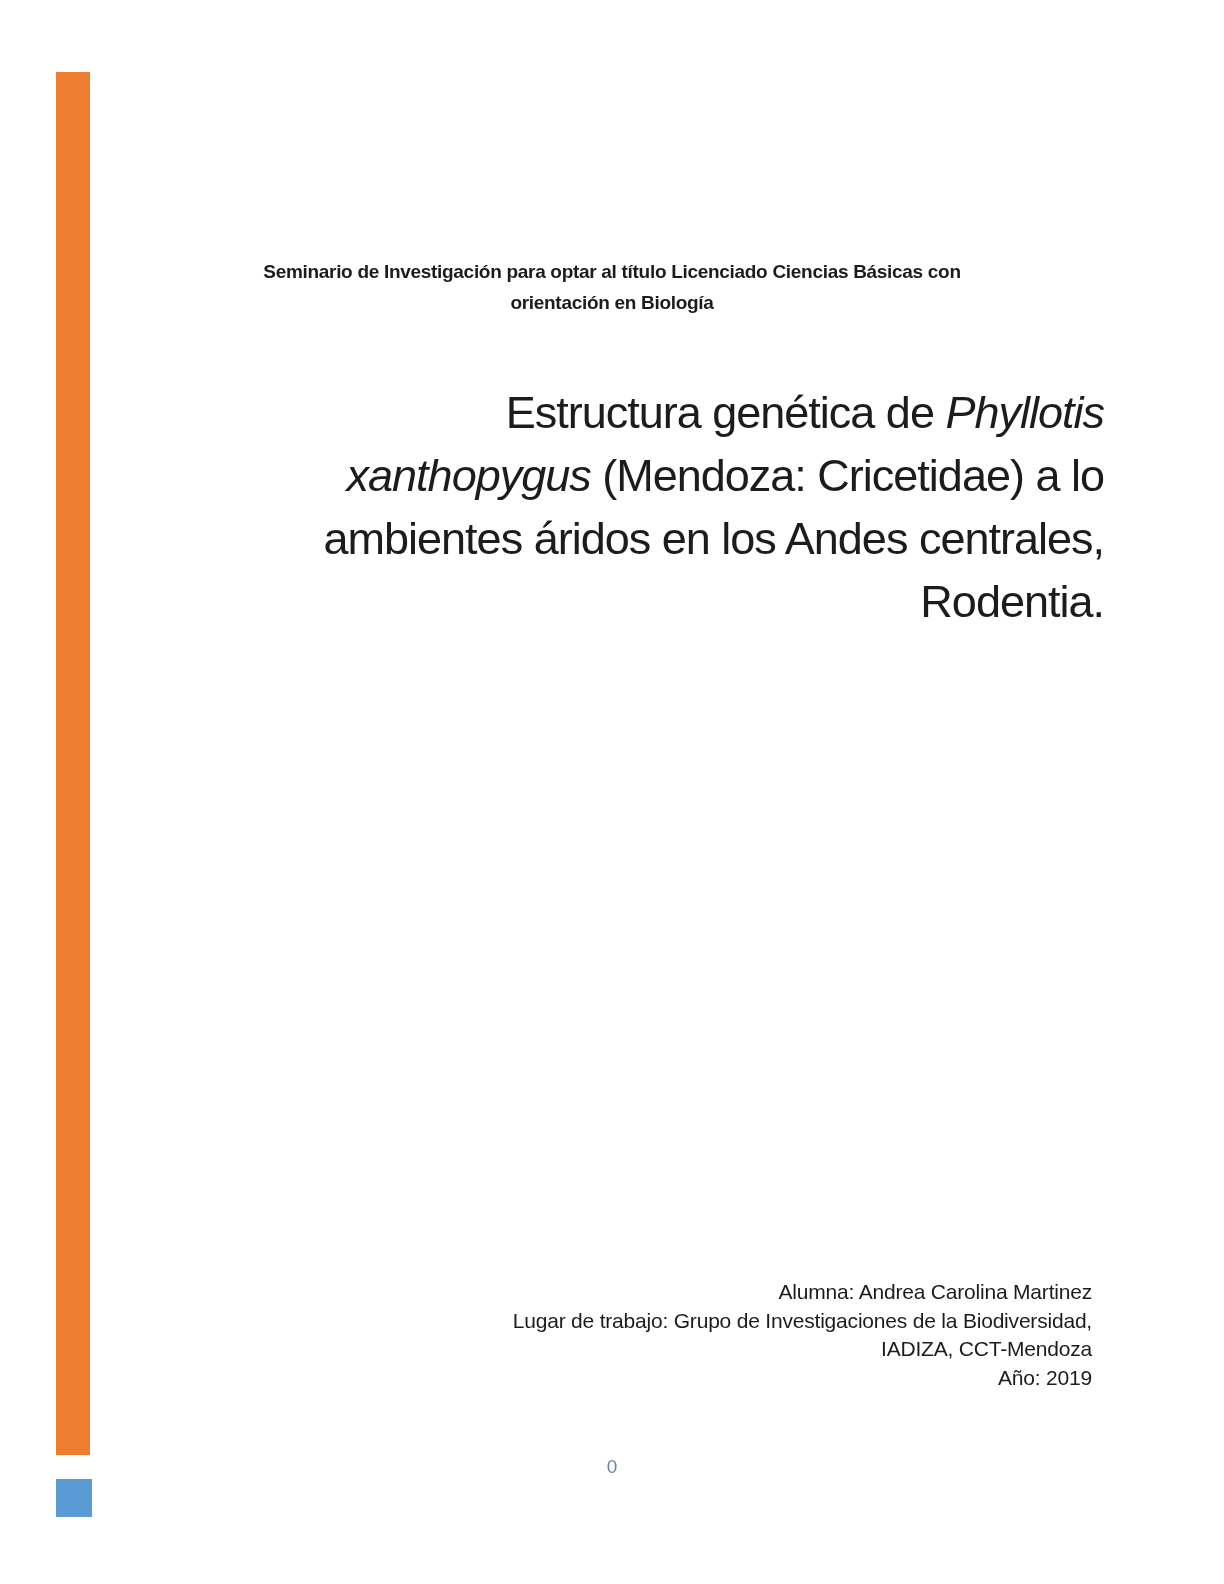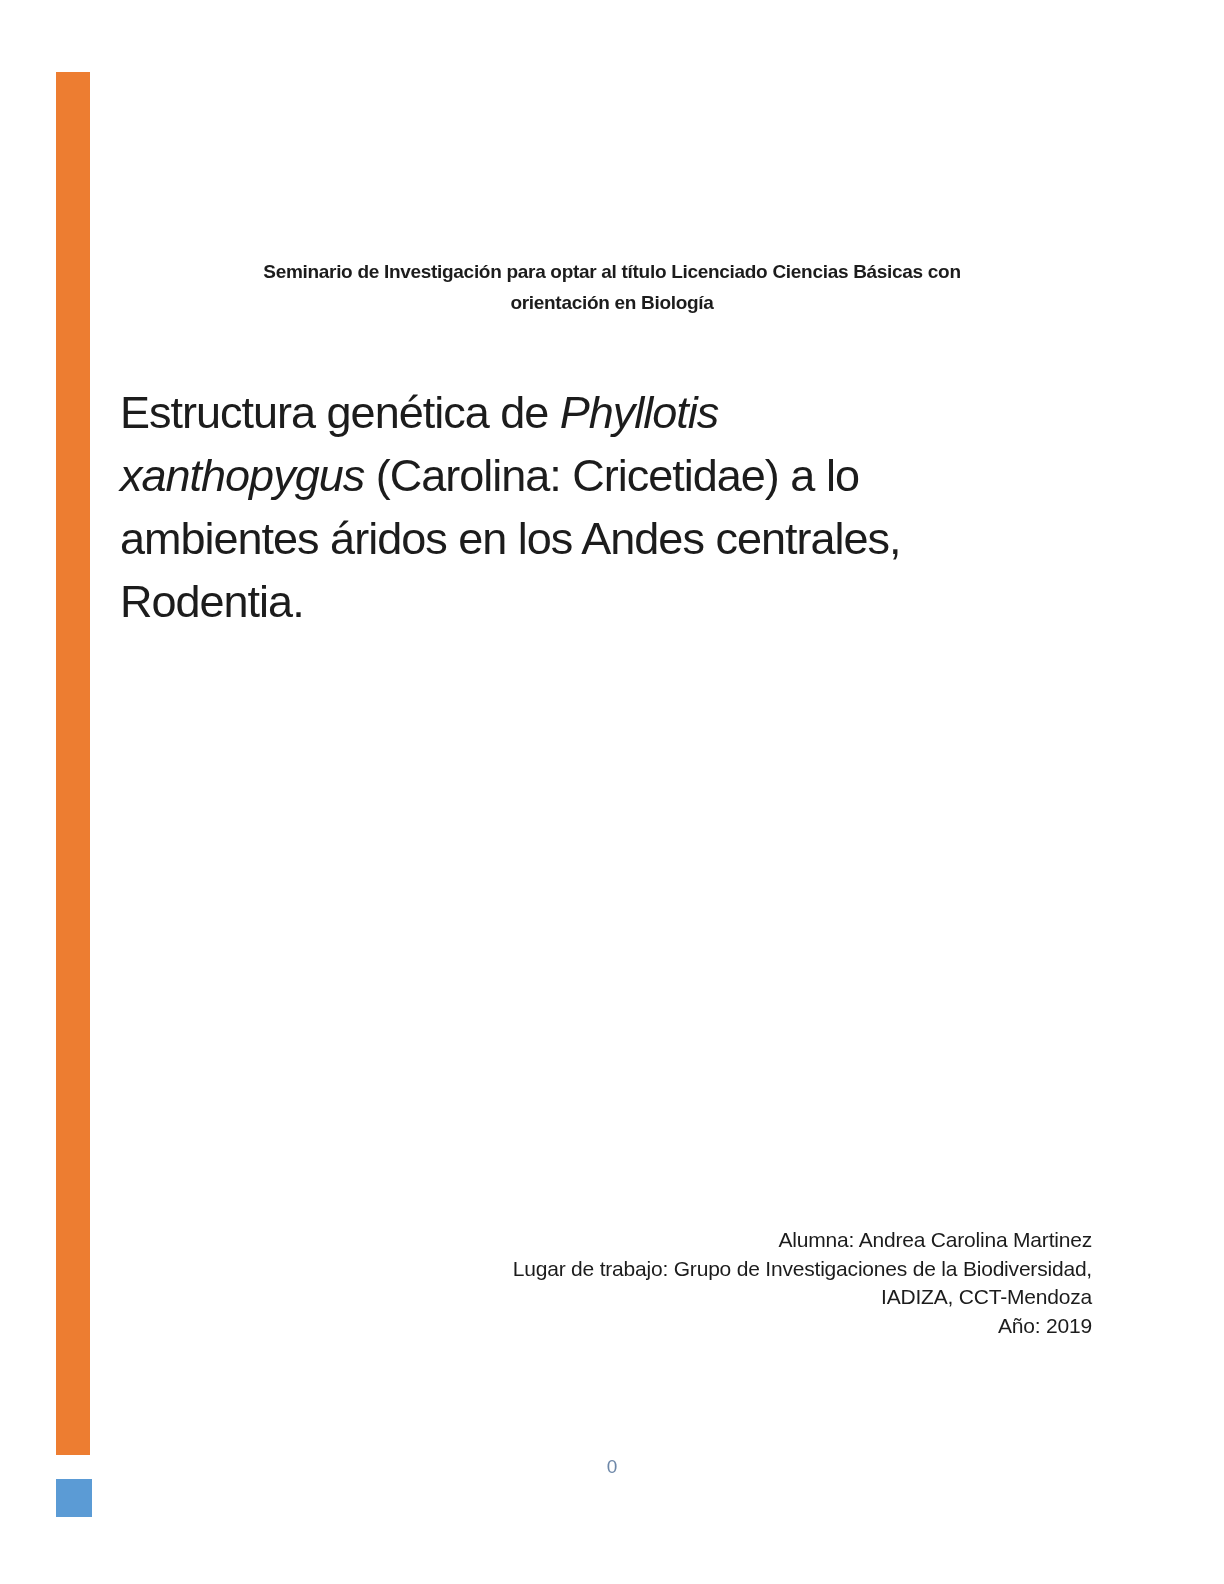--- a/index.html
+++ b/index.html
@@ -44,33 +44,33 @@
     line-height: 31px;
     letter-spacing: -0.3px;
     color: #1c1c1c;
   }
   
   .doc-title {
     position: absolute;
     left: 120px;
     right: 120px;
     top: 381px;
-    text-align: left;
+    text-align: right;
     font-size: 45px;
     font-weight: normal;
     line-height: 63px;
     letter-spacing: -1px;
     color: #1c1c1c;
   }
   .doc-title .italic { font-style: italic; }
   
   .credits {
     position: absolute;
     right: 132px;
-    top: 1226px;
+    top: 1278px;
     text-align: right;
     font-size: 21px;
     line-height: 28.7px;
     letter-spacing: -0.2px;
     color: #1c1c1c;
     white-space: nowrap;
   }
   
   .footer {
     position: absolute;
@@ -92,21 +92,21 @@
   <div class="accent-bar"></div>
   <div class="accent-square"></div>
 
   <div class="seminar-note">
     <div>Seminario de Investigación para optar al título Licenciado Ciencias Básicas con</div>
     <div>orientación en Biología</div>
   </div>
 
   <h1 class="doc-title">
     <div class="title-line"><span>Estructura genética de </span><span class="italic">Phyllotis</span></div>
-    <div class="title-line"><span class="italic">xanthopygus</span><span> (Carolina: Cricetidae) a lo</span></div>
+    <div class="title-line"><span class="italic">xanthopygus</span><span> (Mendoza: Cricetidae) a lo</span></div>
     <div class="title-line"><span>ambientes áridos en los Andes centrales,</span></div>
     <div class="title-line"><span>Rodentia.</span></div>
   </h1>
 
   <div class="credits">
     <div>Alumna: Andrea Carolina Martinez</div>
     <div>Lugar de trabajo: Grupo de Investigaciones de la Biodiversidad,</div>
     <div>IADIZA, CCT-Mendoza</div>
     <div>Año: 2019</div>
   </div>

